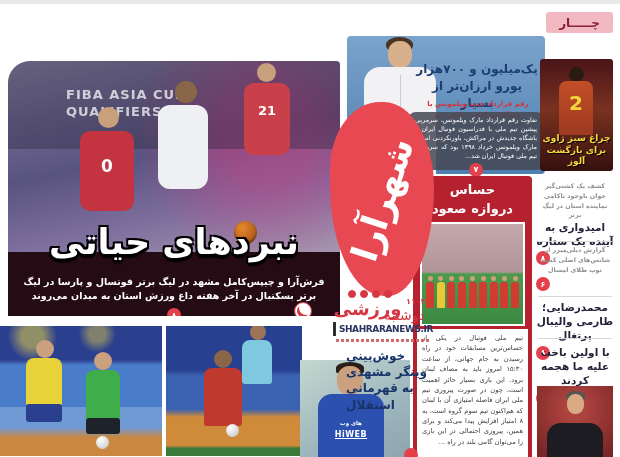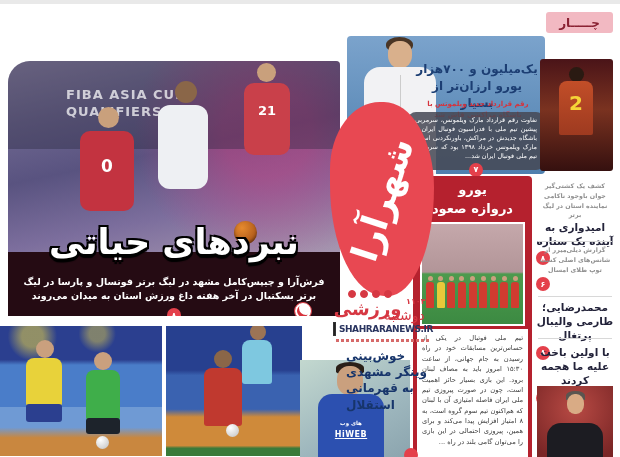--- a/index.html
+++ b/index.html
@@ -275,20 +275,21 @@
     <div class="wilmots-body">
       <span>تفاوت رقم قرارداد مارک ویلموتس، سرمربی پیشین تیم ملی با فدراسیون فوتبال ایران و باشگاه جدیدش در مراکش، باورنکردنی است. مارک ویلموتس خرداد ۱۳۹۸ بود که سرمربی تیم ملی فوتبال ایران شد...</span>
       <div class="ref-circle wilmots-ref">۷</div>
     </div>
   </div>
 
   <div class="alves-photo">
     <div class="a-head"></div>
     <div class="a-torso"></div>
     <div class="a-num">2</div>
+    <div class="alves-caption">چراغ سبز ژاوی برای بازگشت آلوز</div>
   </div>
 
   <div class="sb-item" style="top:177px">
     <div class="sb-kicker">کشف یک کشتی‌گیر جوان باوجود ناکامی نماینده استان در لیگ برتر</div>
     <div class="sb-headline">امیدواری به آینده یک ستاره</div>
     <div class="ref-circle sb-ref">۸</div>
   </div>
   <div class="sb-divider" style="top:237px"></div>
 
   <div class="sb-item" style="top:241px">
@@ -309,21 +310,21 @@
   </div>
 
   <div class="coach-photo">
     <div class="c-suit"></div>
     <div class="c-hair"></div>
     <div class="c-head"></div>
   </div>
 
   <div class="sayda-box">
     <div class="sayda-head">
-      <span>یورو</span>
+      <span>حساس</span>
       <span>دروازه صعود</span>
     </div>
     <div class="sayda-photo">
       <div class="nt-row">
         <div class="nt-p"></div>
         <div class="nt-p gk"></div>
         <div class="nt-p"></div>
         <div class="nt-p"></div>
         <div class="nt-p"></div>
         <div class="nt-p"></div>

